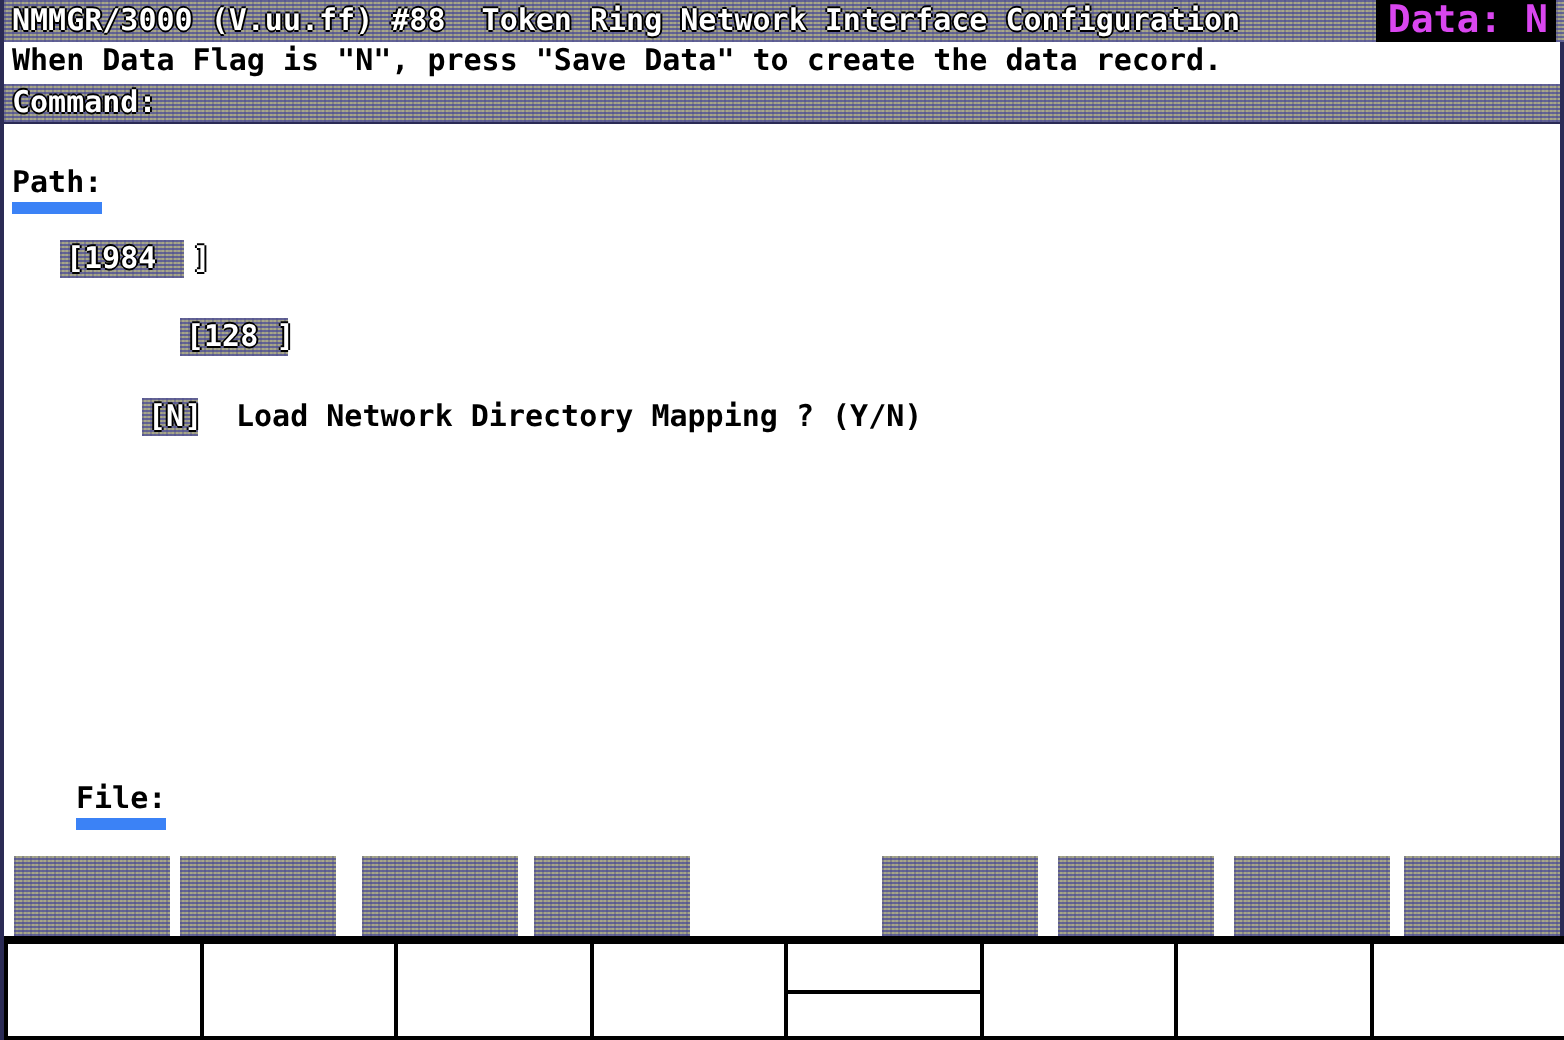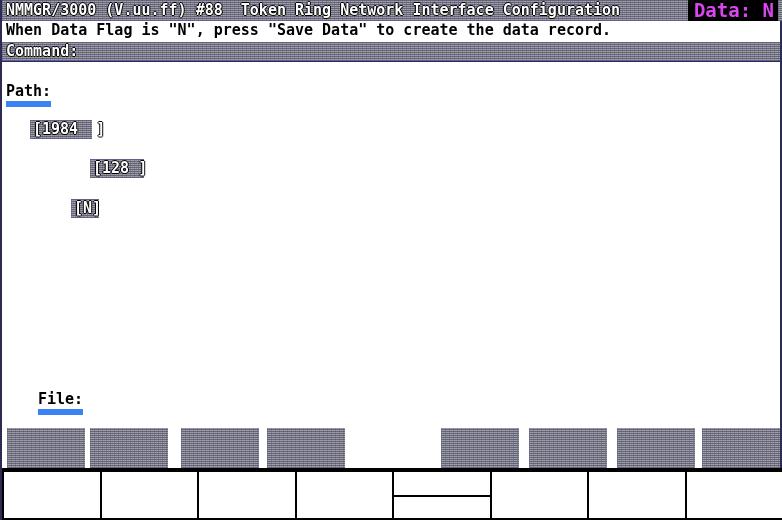--- a/index.html
+++ b/index.html
@@ -176,20 +176,21 @@
   </div>
   <div class="cmd-underline"></div>
 
   <span class="row lbl-under" style="left:4px;top:82px;">Path:</span>
 
   <span class="field dither" style="left:28px;top:120px;width:62px;padding-left:3px;"><span>[</span><span>1984</span><span>  </span><span>]</span></span>
 
   <span class="field dither" style="left:41px;top:159px;width:54px;padding-left:3px;margin-left:47px;"><span>[</span><span>128</span><span> </span><span>]</span></span>
 
   <span class="field dither" style="left:69px;top:199px;width:28px;padding-left:3px;"><span>[</span><span>N</span><span></span><span>]</span></span>
+  <span class="row" style="left:116px;top:199px;">Load Network Directory Mapping ? (Y/N)</span>
 
   <span class="row lbl-under" style="left:4px;top:390px;margin-left:32px;">File:</span>
 
   <div class="fkeys">
     <div class="fkey dither" style="left:5px;">
       <span class="l1">Go To</span>
       
     </div>
     <div class="fkey dither" style="left:88px;">
       <span class="l1">Go To</span>

